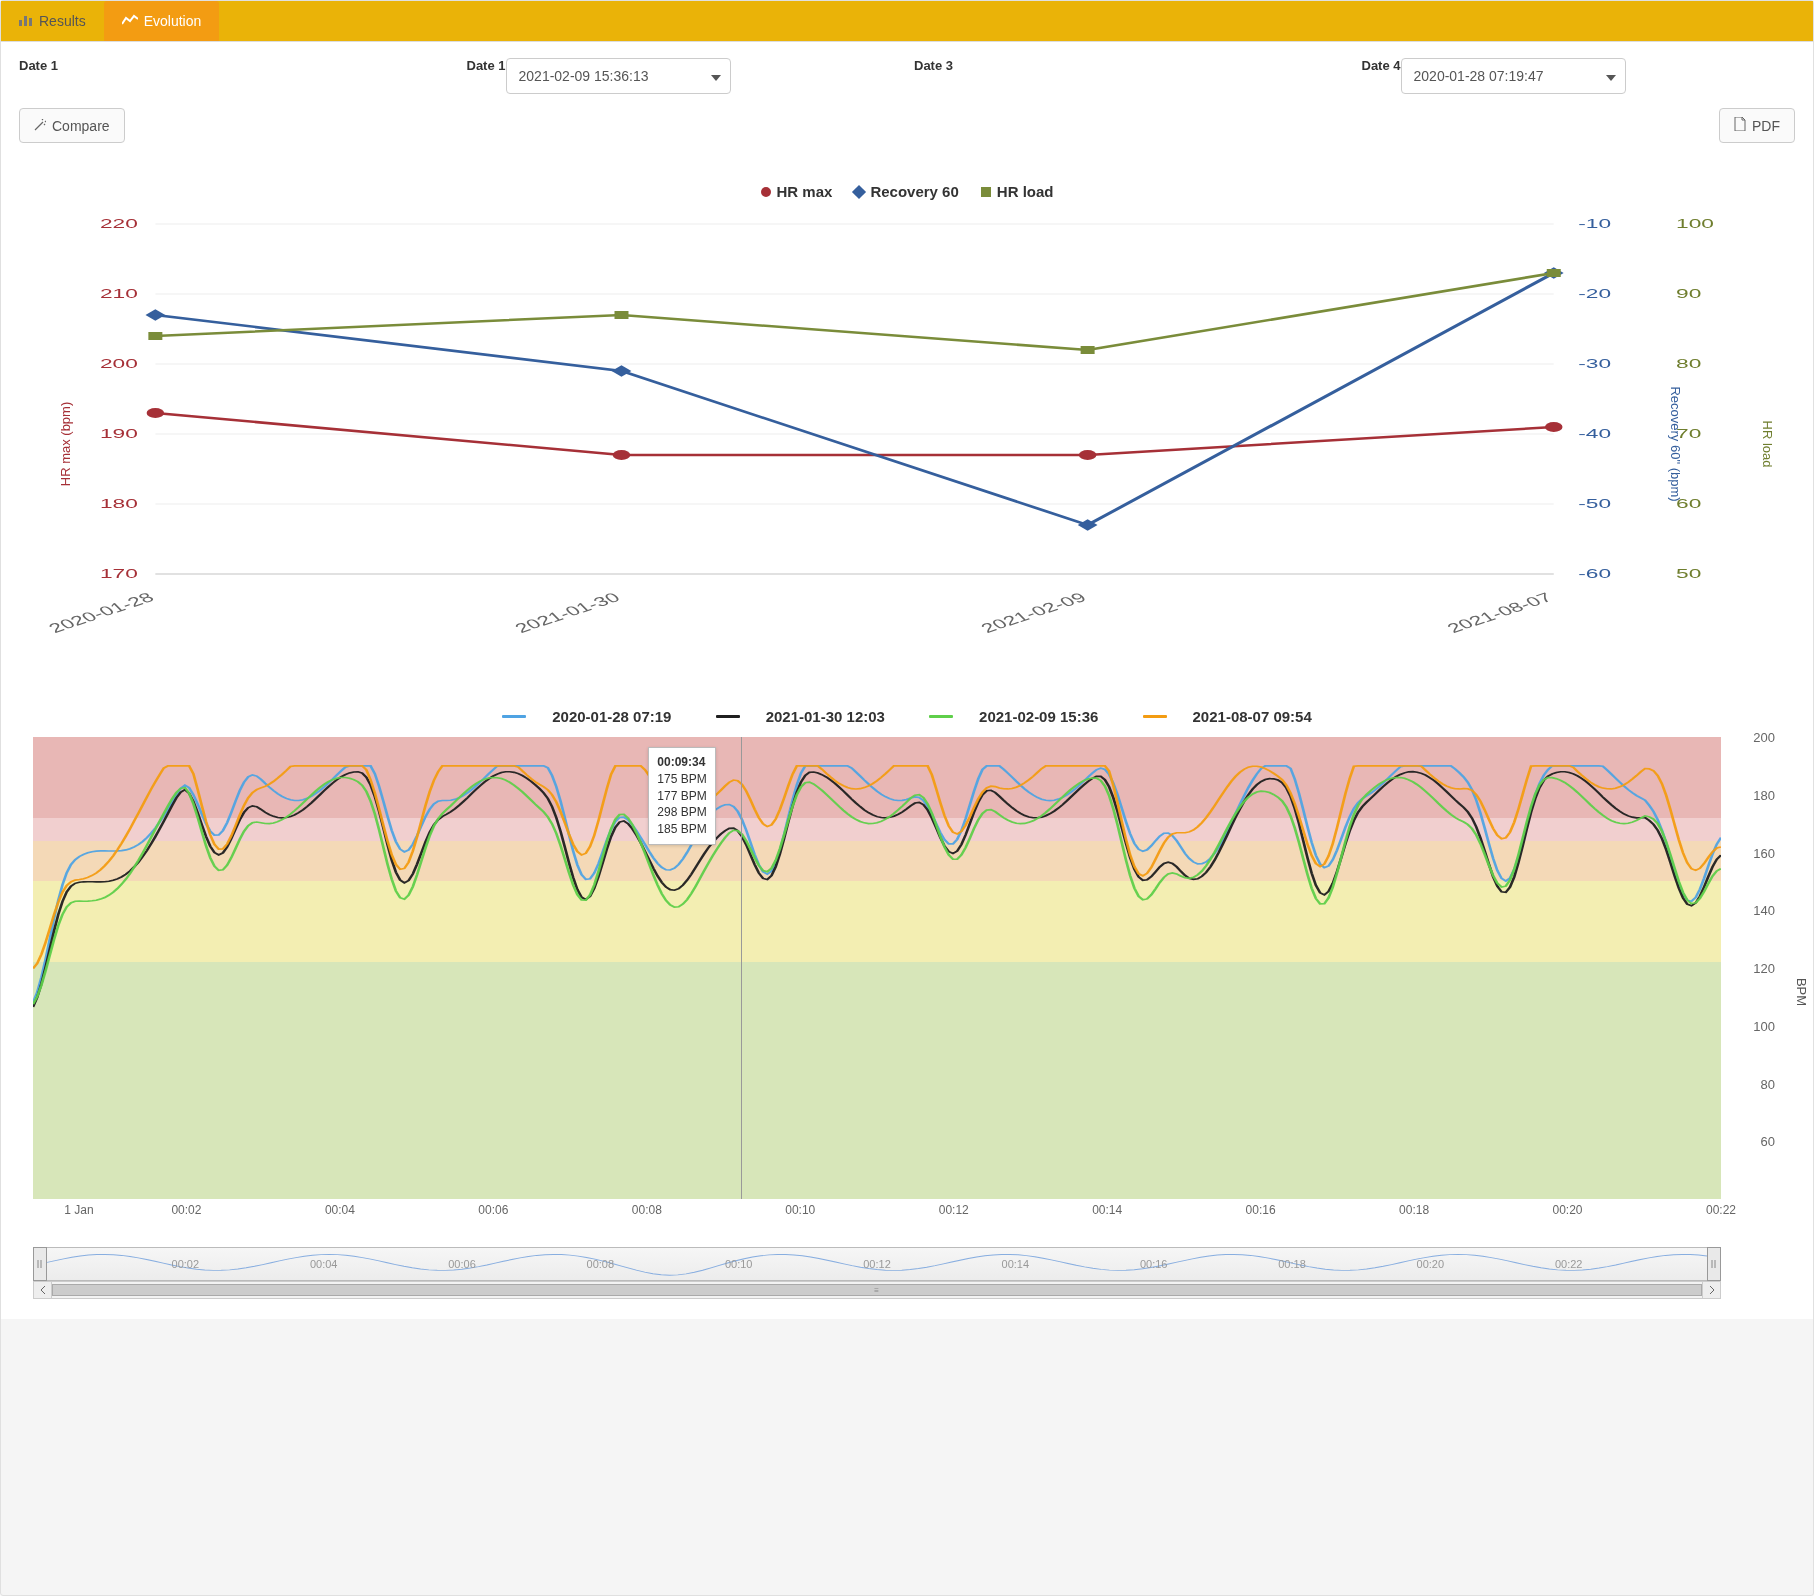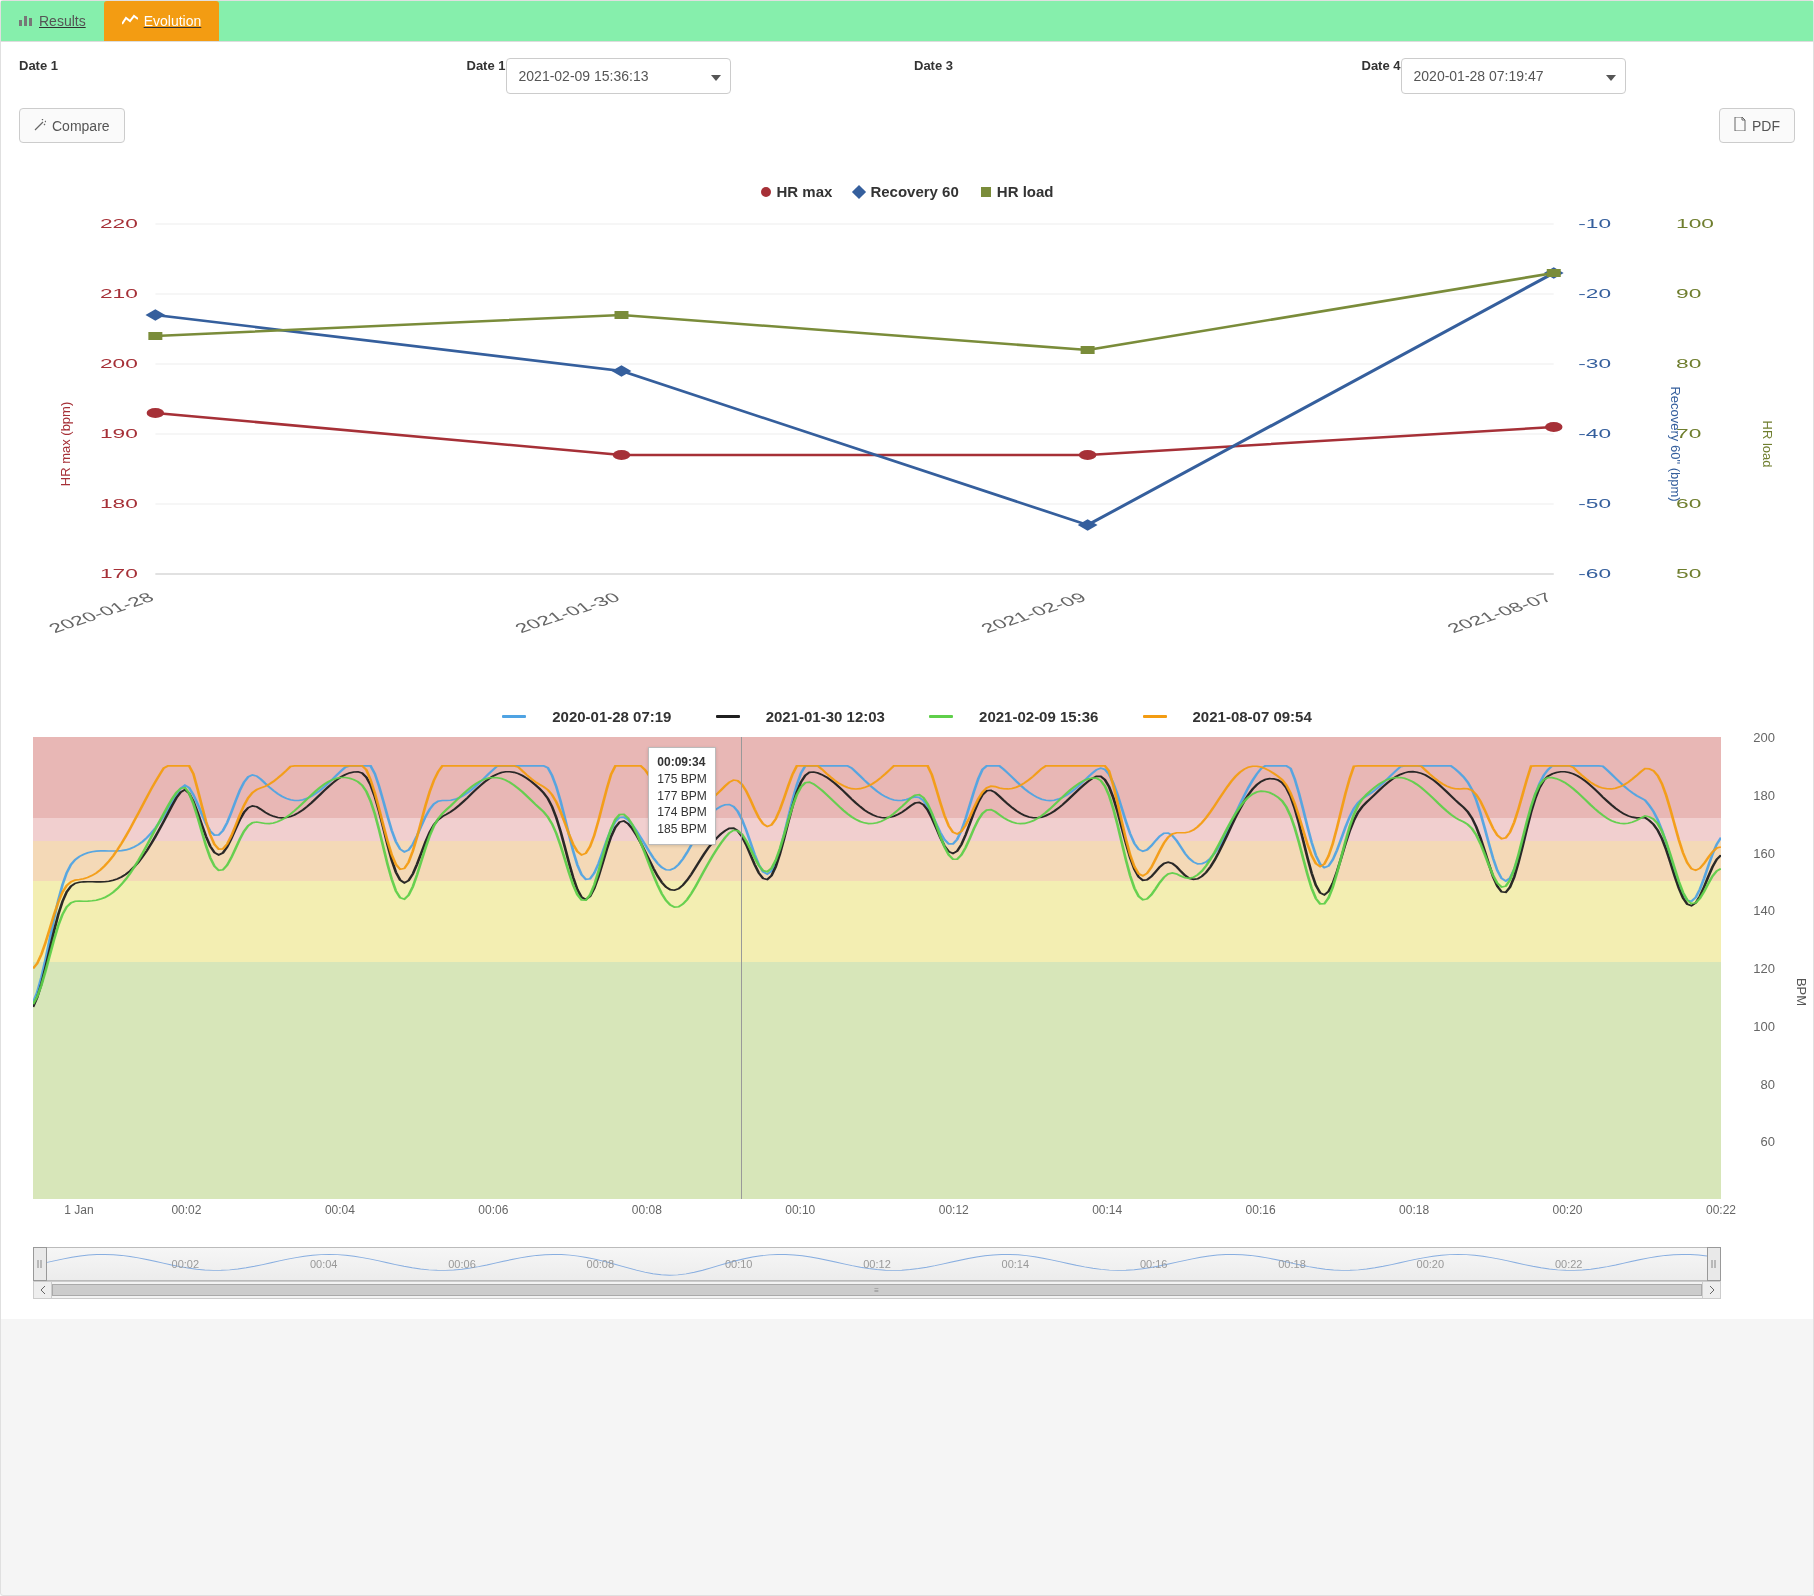--- a/index.html
+++ b/index.html
@@ -1,18 +1,18 @@
 <!DOCTYPE html>
 <html><head>
 <meta charset="utf-8">
 <style>
 * { box-sizing: border-box; margin: 0; padding: 0; }
 body { font-family: -apple-system, "Segoe UI", Arial, sans-serif; font-size: 14px; color: #333; background: #fafafa; }
 .container { background: #f5f5f5; border: 1px solid #e0e0e0; border-radius: 3px; min-height: 100vh; }
-.tabs { display: flex; background: #86efac; text-decoration: underline; }
+.tabs { display: flex; background: #eab308; }
 .tab { padding: 12px 18px; display: flex; align-items: center; gap: 6px; cursor: pointer; color: #555; border-top-left-radius: 3px; border-top-right-radius: 3px; }
 .tab.active { background: #f39c12; color: #fff; }
 .panel { background: #fff; border-top: 1px solid #ddd; padding: 16px 18px 10px; }
 .date-row { display: flex; gap: 14px; }
 .date-col { flex: 1; display: flex; flex-direction: row; }
 .date-col label { font-size: 13px; color: #333; margin-bottom: 6px; font-weight: 600; }
 .select-wrap { position: relative; }
 .select-wrap input { width: 100%; padding: 9px 30px 9px 12px; border: 1px solid #ccc; border-radius: 4px; font-size: 14px; color: #555; background: #fff; }
 .caret { position: absolute; right: 10px; top: 50%; transform: translateY(-50%); pointer-events: none; }
 .caret svg { width: 10px; height: 6px; }
@@ -231,21 +231,21 @@
           <path d="M0.0 264.5 L2.5 254.0 L5.0 239.1 L7.5 220.8 L10.0 200.8 L12.5 180.7 L15.0 162.3 L17.5 146.9 L20.0 135.1 L22.5 127.0 L25.0 122.1 L27.5 119.0 L30.0 116.8 L32.5 115.3 L35.0 114.2 L37.5 113.6 L40.0 113.4 L42.5 113.4 L45.0 113.5 L47.5 113.5 L50.0 113.4 L52.5 113.1 L55.0 112.4 L57.5 111.2 L60.0 109.4 L62.5 107.1 L65.0 104.0 L67.5 100.2 L70.0 95.8 L72.5 90.6 L75.0 84.8 L77.5 78.4 L80.0 71.4 L82.5 64.1 L85.0 56.9 L87.5 51.1 L90.0 48.0 L92.5 50.5 L95.0 57.4 L97.5 66.6 L100.0 76.7 L102.5 86.3 L105.0 93.7 L107.5 97.7 L110.0 97.6 L112.5 93.2 L115.0 85.3 L117.5 75.0 L120.0 63.8 L122.5 53.3 L125.0 45.0 L127.5 39.7 L130.0 37.8 L132.5 38.9 L135.0 42.1 L137.5 46.1 L140.0 49.9 L142.5 53.4 L145.0 56.5 L147.5 59.1 L150.0 61.1 L152.5 62.5 L155.0 63.2 L157.5 63.2 L160.0 62.4 L162.5 61.0 L165.0 59.0 L167.5 56.3 L170.0 53.2 L172.5 49.7 L175.0 45.9 L177.5 41.9 L180.0 37.8 L182.5 33.9 L185.0 30.1 L187.5 28.8 L190.0 28.8 L192.5 28.8 L195.0 28.8 L197.5 28.8 L200.0 28.8 L202.5 36.5 L205.0 49.0 L207.5 63.6 L210.0 78.8 L212.5 93.0 L215.0 104.3 L217.5 111.7 L220.0 114.4 L222.5 112.5 L225.0 106.8 L227.5 98.3 L230.0 88.7 L232.5 79.5 L235.0 71.9 L237.5 66.7 L240.0 64.0 L242.5 63.2 L245.0 63.2 L247.5 63.0 L250.0 62.1 L252.5 60.5 L255.0 58.2 L257.5 55.4 L260.0 52.2 L262.5 48.6 L265.0 44.7 L267.5 40.7 L270.0 36.6 L272.5 32.7 L275.0 29.0 L277.5 28.8 L280.0 28.8 L282.5 28.8 L285.0 28.8 L287.5 28.8 L290.0 28.8 L292.5 28.8 L295.0 28.8 L297.5 28.8 L300.0 28.8 L302.5 28.8 L305.0 30.7 L307.5 38.4 L310.0 49.4 L312.5 63.6 L315.0 79.9 L317.5 97.2 L320.0 113.6 L322.5 127.4 L325.0 137.1 L327.5 141.8 L330.0 141.1 L332.5 135.5 L335.0 126.1 L337.5 114.5 L340.0 102.5 L342.5 92.0 L345.0 84.2 L347.5 80.1 L350.0 79.8 L352.5 82.6 L355.0 87.5 L357.5 93.4 L360.0 100.0 L362.5 106.9 L365.0 113.9 L367.5 120.3 L370.0 125.8 L372.5 129.9 L375.0 132.2 L377.5 132.4 L380.0 130.6 L382.5 126.9 L385.0 121.5 L387.5 114.9 L390.0 107.5 L392.5 99.9 L395.0 92.5 L397.5 85.7 L400.0 79.9 L402.5 75.2 L405.0 71.6 L407.5 69.1 L410.0 67.5 L412.5 67.2 L415.0 69.2 L417.5 74.1 L420.0 82.1 L422.5 92.7 L425.0 104.8 L427.5 116.9 L430.0 127.2 L432.5 134.2 L435.0 136.6 L437.5 133.6 L440.0 125.4 L442.5 112.8 L445.0 96.9 L447.5 79.6 L450.0 62.7 L452.5 47.7 L455.0 35.7 L457.5 28.8 L460.0 28.8 L462.5 28.8 L465.0 28.8 L467.5 28.8 L470.0 28.8 L472.5 28.8 L475.0 28.8 L477.5 28.8 L480.0 28.8 L482.5 28.8 L485.0 31.0 L487.5 34.8 L490.0 38.8 L492.5 42.9 L495.0 46.8 L497.5 50.6 L500.0 54.0 L502.5 57.0 L505.0 59.5 L507.5 61.4 L510.0 62.7 L512.5 63.2 L515.0 63.1 L517.5 62.2 L520.0 60.7 L522.5 59.7 L525.0 60.3 L527.5 63.3 L530.0 69.0 L532.5 76.9 L535.0 86.1 L537.5 95.1 L540.0 102.3 L542.5 106.4 L545.0 106.4 L547.5 101.9 L550.0 93.2 L552.5 81.3 L555.0 67.6 L557.5 53.8 L560.0 41.6 L562.5 32.3 L565.0 28.8 L567.5 28.8 L570.0 28.8 L572.5 28.8 L575.0 32.1 L577.5 36.0 L580.0 40.0 L582.5 44.1 L585.0 48.0 L587.5 51.7 L590.0 55.0 L592.5 57.8 L595.0 60.2 L597.5 61.9 L600.0 62.9 L602.5 63.3 L605.0 62.9 L607.5 61.8 L610.0 60.1 L612.5 57.7 L615.0 54.8 L617.5 51.5 L620.0 47.9 L622.5 44.0 L625.0 40.0 L627.5 36.1 L630.0 32.6 L632.5 31.0 L635.0 32.3 L637.5 37.3 L640.0 45.9 L642.5 57.5 L645.0 70.8 L647.5 84.4 L650.0 96.5 L652.5 106.0 L655.0 111.8 L657.5 113.8 L660.0 112.3 L662.5 108.3 L665.0 103.3 L667.5 98.7 L670.0 95.9 L672.5 95.6 L675.0 98.2 L677.5 103.2 L680.0 109.6 L682.5 116.0 L685.0 121.0 L687.5 124.5 L690.0 126.3 L692.5 126.2 L695.0 124.4 L697.5 120.9 L700.0 115.8 L702.5 109.4 L705.0 101.9 L707.5 93.6 L710.0 84.8 L712.5 75.9 L715.0 67.0 L717.5 58.4 L720.0 50.4 L722.5 43.2 L725.0 36.8 L727.5 31.5 L730.0 28.8 L732.5 28.8 L735.0 28.8 L737.5 28.8 L740.0 28.8 L742.5 28.8 L745.0 31.3 L747.5 42.0 L750.0 56.1 L752.5 72.4 L755.0 89.3 L757.5 105.0 L760.0 117.9 L762.5 126.5 L765.0 130.0 L767.5 128.4 L770.0 122.3 L772.5 112.8 L775.0 101.5 L777.5 89.9 L780.0 79.5 L782.5 71.2 L785.0 65.3 L787.5 61.4 L790.0 58.7 L792.5 56.0 L795.0 52.9 L797.5 49.3 L800.0 45.5 L802.5 41.5 L805.0 37.4 L807.5 33.5 L810.0 29.7 L812.5 28.8 L815.0 28.8 L817.5 28.8 L820.0 28.8 L822.5 28.8 L825.0 28.8 L827.5 28.8 L830.0 28.8 L832.5 28.8 L835.0 28.8 L837.5 28.8 L840.0 28.8 L842.5 31.8 L845.0 35.6 L847.5 39.8 L850.0 45.1 L852.5 52.6 L855.0 62.8 L857.5 75.7 L860.0 90.6 L862.5 106.2 L865.0 120.9 L867.5 133.0 L870.0 140.8 L872.5 143.4 L875.0 140.4 L877.5 132.0 L880.0 119.3 L882.5 103.8 L885.0 87.2 L887.5 71.3 L890.0 57.3 L892.5 46.2 L895.0 38.1 L897.5 32.6 L900.0 28.8 L902.5 28.8 L905.0 28.8 L907.5 28.8 L910.0 28.8 L912.5 28.8 L915.0 28.8 L917.5 28.8 L920.0 28.8 L922.5 28.8 L925.0 28.8 L927.5 28.8 L930.0 29.2 L932.5 32.9 L935.0 36.8 L937.5 40.9 L940.0 44.9 L942.5 48.8 L945.0 52.4 L947.5 55.6 L950.0 58.4 L952.5 60.6 L955.0 62.9 L957.5 68.1 L960.0 74.2 L962.5 82.3 L965.0 92.7 L967.5 105.3 L970.0 119.4 L972.5 133.7 L975.0 146.6 L977.5 156.6 L980.0 162.5 L982.5 163.5 L985.0 159.7 L987.5 151.6 L990.0 140.6 L992.5 128.3 L995.0 116.5 L997.5 106.7 L1000.0 100.1 " fill="none" stroke="#4fa3e3" stroke-width="1.6" stroke-opacity="0.95"></path>
           <path d="M0.0 268.8 L2.5 259.2 L5.0 245.6 L7.5 228.9 L10.0 210.7 L12.5 192.8 L15.0 176.7 L17.5 163.6 L20.0 154.2 L22.5 148.5 L25.0 145.7 L27.5 144.7 L30.0 144.2 L32.5 144.1 L35.0 144.1 L37.5 144.2 L40.0 144.2 L42.5 144.1 L45.0 143.6 L47.5 142.7 L50.0 141.3 L52.5 139.3 L55.0 136.6 L57.5 133.3 L60.0 129.2 L62.5 124.5 L65.0 119.0 L67.5 113.0 L70.0 106.3 L72.5 99.2 L75.0 91.7 L77.5 83.9 L80.0 75.9 L82.5 67.9 L85.0 60.5 L87.5 55.0 L90.0 52.5 L92.5 56.0 L95.0 64.3 L97.5 75.2 L100.0 87.3 L102.5 99.0 L105.0 108.7 L107.5 115.1 L110.0 117.4 L112.5 115.4 L115.0 109.6 L117.5 101.2 L120.0 91.7 L122.5 82.5 L125.0 75.1 L127.5 70.4 L130.0 68.6 L132.5 69.5 L135.0 72.0 L137.5 74.9 L140.0 77.2 L142.5 79.0 L145.0 80.1 L147.5 80.5 L150.0 80.2 L152.5 79.2 L155.0 77.5 L157.5 75.2 L160.0 72.4 L162.5 69.1 L165.0 65.4 L167.5 61.5 L170.0 57.5 L172.5 53.4 L175.0 49.5 L177.5 45.9 L180.0 42.6 L182.5 39.7 L185.0 37.5 L187.5 35.8 L190.0 34.8 L192.5 34.6 L195.0 35.9 L197.5 40.1 L200.0 47.9 L202.5 59.3 L205.0 73.8 L207.5 90.3 L210.0 107.1 L212.5 122.5 L215.0 134.7 L217.5 142.5 L220.0 145.2 L222.5 142.9 L225.0 136.4 L227.5 126.7 L230.0 115.6 L232.5 104.6 L235.0 94.9 L237.5 87.4 L240.0 82.3 L242.5 79.1 L245.0 76.9 L247.5 74.4 L250.0 71.4 L252.5 68.0 L255.0 64.2 L257.5 60.3 L260.0 56.2 L262.5 52.2 L265.0 48.4 L267.5 44.8 L270.0 41.7 L272.5 39.0 L275.0 36.9 L277.5 35.4 L280.0 34.6 L282.5 34.6 L285.0 35.2 L287.5 36.5 L290.0 38.5 L292.5 41.0 L295.0 44.1 L297.5 47.6 L300.0 51.3 L302.5 55.6 L305.0 61.2 L307.5 69.3 L310.0 80.2 L312.5 93.8 L315.0 109.2 L317.5 125.2 L320.0 139.9 L322.5 151.9 L325.0 159.5 L327.5 161.8 L330.0 158.7 L332.5 150.7 L335.0 139.0 L337.5 125.2 L340.0 111.3 L342.5 99.0 L345.0 89.9 L347.5 84.7 L350.0 83.7 L352.5 86.3 L355.0 91.3 L357.5 97.8 L360.0 105.4 L362.5 113.7 L365.0 122.3 L367.5 130.7 L370.0 138.3 L372.5 144.7 L375.0 149.4 L377.5 152.0 L380.0 152.5 L382.5 151.0 L385.0 147.5 L387.5 142.6 L390.0 136.6 L392.5 129.9 L395.0 123.2 L397.5 116.6 L400.0 110.5 L402.5 105.2 L405.0 100.6 L407.5 96.6 L410.0 93.3 L412.5 91.0 L415.0 90.8 L417.5 93.4 L420.0 99.0 L422.5 107.2 L425.0 117.1 L427.5 127.0 L430.0 135.4 L432.5 140.8 L435.0 141.8 L437.5 138.0 L440.0 129.2 L442.5 116.4 L445.0 100.9 L447.5 84.3 L450.0 68.5 L452.5 54.9 L455.0 44.7 L457.5 38.2 L460.0 35.2 L462.5 34.9 L465.0 35.9 L467.5 37.6 L470.0 39.9 L472.5 42.8 L475.0 46.1 L477.5 49.8 L480.0 53.7 L482.5 57.7 L485.0 61.8 L487.5 65.7 L490.0 69.3 L492.5 72.6 L495.0 75.4 L497.5 77.6 L500.0 79.3 L502.5 80.2 L505.0 80.5 L507.5 80.0 L510.0 78.9 L512.5 77.1 L515.0 74.7 L517.5 71.7 L520.0 68.4 L522.5 65.8 L525.0 65.2 L527.5 67.4 L530.0 72.7 L532.5 80.7 L535.0 90.2 L537.5 100.1 L540.0 108.5 L542.5 114.1 L545.0 116.0 L547.5 113.5 L550.0 107.1 L552.5 97.5 L555.0 86.2 L557.5 74.8 L560.0 64.9 L562.5 57.6 L565.0 53.6 L567.5 53.1 L570.0 55.2 L572.5 59.0 L575.0 63.0 L577.5 66.8 L580.0 70.3 L582.5 73.5 L585.0 76.1 L587.5 78.2 L590.0 79.6 L592.5 80.4 L595.0 80.4 L597.5 79.8 L600.0 78.4 L602.5 76.4 L605.0 73.8 L607.5 70.8 L610.0 67.3 L612.5 63.5 L615.0 59.5 L617.5 55.5 L620.0 51.5 L622.5 47.8 L625.0 44.3 L627.5 41.3 L630.0 39.2 L632.5 39.2 L635.0 42.5 L637.5 49.6 L640.0 60.5 L642.5 74.4 L645.0 90.2 L647.5 106.0 L650.0 120.4 L652.5 131.8 L655.0 139.3 L657.5 142.7 L660.0 142.2 L662.5 139.0 L665.0 134.2 L667.5 129.4 L670.0 125.9 L672.5 124.7 L675.0 125.9 L677.5 129.2 L680.0 133.7 L682.5 137.8 L685.0 140.6 L687.5 141.7 L690.0 141.1 L692.5 138.7 L695.0 134.8 L697.5 129.3 L700.0 122.6 L702.5 114.8 L705.0 106.3 L707.5 97.5 L710.0 88.5 L712.5 79.8 L715.0 71.6 L717.5 64.1 L720.0 57.5 L722.5 52.0 L725.0 47.6 L727.5 44.4 L730.0 42.4 L732.5 41.5 L735.0 41.7 L737.5 42.8 L740.0 45.5 L742.5 50.7 L745.0 59.3 L747.5 71.3 L750.0 86.3 L752.5 103.1 L755.0 120.1 L757.5 135.6 L760.0 147.7 L762.5 155.2 L765.0 157.2 L767.5 153.8 L770.0 145.7 L772.5 134.0 L775.0 120.3 L777.5 106.4 L780.0 93.6 L782.5 83.1 L785.0 75.0 L787.5 69.3 L790.0 65.0 L792.5 61.1 L795.0 57.1 L797.5 53.0 L800.0 49.2 L802.5 45.5 L805.0 42.3 L807.5 39.5 L810.0 37.3 L812.5 35.7 L815.0 34.7 L817.5 34.5 L820.0 35.0 L822.5 36.2 L825.0 38.0 L827.5 40.5 L830.0 43.4 L832.5 46.8 L835.0 50.6 L837.5 54.5 L840.0 58.6 L842.5 62.6 L845.0 66.4 L847.5 70.1 L850.0 74.6 L852.5 80.8 L855.0 89.5 L857.5 100.6 L860.0 113.4 L862.5 126.7 L865.0 139.1 L867.5 148.7 L870.0 154.2 L872.5 154.6 L875.0 149.5 L877.5 139.4 L880.0 125.2 L882.5 108.6 L885.0 91.2 L887.5 74.9 L890.0 61.0 L892.5 50.4 L895.0 43.2 L897.5 39.0 L900.0 36.7 L902.5 35.3 L905.0 34.6 L907.5 34.6 L910.0 35.3 L912.5 36.7 L915.0 38.7 L917.5 41.3 L920.0 44.4 L922.5 47.9 L925.0 51.7 L927.5 55.7 L930.0 59.8 L932.5 63.7 L935.0 67.5 L937.5 71.0 L940.0 74.0 L942.5 76.6 L945.0 78.5 L947.5 79.8 L950.0 80.5 L952.5 80.4 L955.0 80.3 L957.5 83.1 L960.0 87.0 L962.5 92.8 L965.0 101.2 L967.5 112.2 L970.0 124.9 L972.5 138.2 L975.0 150.5 L977.5 160.3 L980.0 166.4 L982.5 168.0 L985.0 165.2 L987.5 158.5 L990.0 149.2 L992.5 138.9 L995.0 129.2 L997.5 121.7 L1000.0 117.6 " fill="none" stroke="#1f1f1f" stroke-width="1.6" stroke-opacity="0.95"></path>
           <path d="M0.0 266.1 L2.5 258.5 L5.0 247.1 L7.5 232.7 L10.0 216.9 L12.5 201.4 L15.0 187.5 L17.5 176.6 L20.0 169.1 L22.5 165.0 L25.0 163.5 L27.5 163.4 L30.0 163.5 L32.5 163.4 L35.0 163.1 L37.5 162.5 L40.0 161.4 L42.5 159.8 L45.0 157.5 L47.5 154.6 L50.0 150.9 L52.5 146.6 L55.0 141.6 L57.5 135.9 L60.0 129.5 L62.5 122.7 L65.0 115.4 L67.5 107.7 L70.0 99.9 L72.5 91.9 L75.0 83.9 L77.5 76.1 L80.0 68.5 L82.5 61.3 L85.0 55.1 L87.5 51.1 L90.0 50.4 L92.5 56.0 L95.0 66.5 L97.5 79.7 L100.0 94.2 L102.5 108.3 L105.0 120.2 L107.5 128.7 L110.0 132.8 L112.5 132.3 L115.0 127.7 L117.5 120.1 L120.0 111.0 L122.5 101.8 L125.0 93.9 L127.5 88.3 L130.0 85.4 L132.5 84.6 L135.0 85.3 L137.5 86.1 L140.0 86.2 L142.5 85.6 L145.0 84.3 L147.5 82.4 L150.0 79.9 L152.5 76.8 L155.0 73.3 L157.5 69.6 L160.0 65.6 L162.5 61.6 L165.0 57.6 L167.5 53.8 L170.0 50.2 L172.5 47.1 L175.0 44.5 L177.5 42.5 L180.0 41.1 L182.5 40.3 L185.0 40.3 L187.5 41.0 L190.0 42.4 L192.5 44.5 L195.0 48.1 L197.5 54.3 L200.0 63.8 L202.5 76.6 L205.0 92.2 L207.5 109.4 L210.0 126.5 L212.5 141.6 L215.0 153.3 L217.5 160.1 L220.0 161.5 L222.5 157.6 L225.0 149.1 L227.5 137.3 L230.0 123.9 L232.5 110.5 L235.0 98.4 L237.5 88.6 L240.0 81.4 L242.5 76.2 L245.0 72.2 L247.5 68.4 L250.0 64.4 L252.5 60.3 L255.0 56.4 L257.5 52.7 L260.0 49.2 L262.5 46.3 L265.0 43.8 L267.5 42.0 L270.0 40.8 L272.5 40.3 L275.0 40.5 L277.5 41.4 L280.0 43.0 L282.5 45.2 L285.0 48.0 L287.5 51.2 L290.0 54.8 L292.5 58.7 L295.0 62.7 L297.5 66.8 L300.0 70.7 L302.5 74.6 L305.0 79.6 L307.5 86.5 L310.0 96.0 L312.5 107.9 L315.0 121.3 L317.5 135.1 L320.0 147.5 L322.5 157.0 L325.0 162.3 L327.5 162.4 L330.0 157.2 L332.5 147.3 L335.0 133.9 L337.5 118.9 L340.0 104.0 L342.5 91.3 L345.0 82.0 L347.5 77.2 L350.0 76.9 L352.5 80.7 L355.0 87.2 L357.5 95.5 L360.0 105.1 L362.5 115.6 L365.0 126.6 L367.5 137.4 L370.0 147.4 L372.5 156.0 L375.0 162.7 L377.5 167.2 L380.0 169.3 L382.5 169.0 L385.0 166.4 L387.5 161.9 L390.0 155.9 L392.5 148.8 L395.0 141.2 L397.5 133.5 L400.0 125.9 L402.5 118.7 L405.0 112.0 L407.5 105.8 L410.0 100.2 L412.5 95.5 L415.0 92.9 L417.5 93.3 L420.0 96.8 L422.5 103.2 L425.0 111.6 L427.5 120.3 L430.0 128.0 L432.5 133.0 L435.0 134.1 L437.5 130.7 L440.0 122.8 L442.5 111.2 L445.0 97.3 L447.5 82.6 L450.0 68.8 L452.5 57.5 L455.0 49.7 L457.5 45.6 L460.0 45.0 L462.5 46.8 L465.0 49.9 L467.5 53.3 L470.0 57.1 L472.5 61.1 L475.0 65.1 L477.5 69.1 L480.0 72.9 L482.5 76.4 L485.0 79.5 L487.5 82.1 L490.0 84.1 L492.5 85.5 L495.0 86.2 L497.5 86.1 L500.0 85.4 L502.5 84.0 L505.0 81.9 L507.5 79.3 L510.0 76.1 L512.5 72.6 L515.0 68.8 L517.5 64.8 L520.0 60.8 L522.5 58.0 L525.0 57.5 L527.5 60.3 L530.0 66.6 L532.5 75.9 L535.0 87.2 L537.5 98.9 L540.0 109.5 L542.5 117.5 L545.0 121.7 L547.5 121.6 L550.0 117.5 L552.5 110.1 L555.0 100.8 L557.5 91.0 L560.0 82.4 L562.5 76.1 L565.0 72.8 L567.5 72.4 L570.0 74.3 L572.5 77.4 L575.0 80.4 L577.5 82.8 L580.0 84.6 L582.5 85.8 L585.0 86.2 L587.5 86.0 L590.0 85.0 L592.5 83.4 L595.0 81.2 L597.5 78.4 L600.0 75.1 L602.5 71.5 L605.0 67.6 L607.5 63.6 L610.0 59.6 L612.5 55.6 L615.0 52.0 L617.5 48.7 L620.0 45.8 L622.5 43.5 L625.0 41.8 L627.5 40.9 L630.0 40.9 L632.5 43.3 L635.0 48.9 L637.5 58.4 L640.0 71.6 L642.5 87.6 L645.0 105.2 L647.5 122.7 L650.0 138.3 L652.5 150.6 L655.0 158.6 L657.5 162.0 L660.0 161.2 L662.5 157.1 L665.0 151.2 L667.5 144.9 L670.0 139.7 L672.5 136.3 L675.0 135.3 L677.5 136.3 L680.0 138.4 L682.5 140.2 L685.0 140.7 L687.5 139.7 L690.0 137.2 L692.5 133.4 L695.0 128.2 L697.5 121.9 L700.0 114.8 L702.5 107.0 L705.0 99.0 L707.5 90.9 L710.0 83.2 L712.5 76.0 L715.0 69.6 L717.5 64.2 L720.0 59.9 L722.5 56.8 L725.0 54.8 L727.5 53.9 L730.0 54.2 L732.5 55.3 L735.0 57.3 L737.5 59.9 L740.0 63.7 L742.5 69.7 L745.0 78.6 L747.5 90.6 L750.0 105.1 L752.5 121.0 L755.0 136.7 L757.5 150.6 L760.0 160.8 L762.5 166.2 L765.0 166.0 L767.5 160.2 L770.0 149.7 L772.5 135.6 L775.0 119.8 L777.5 103.8 L780.0 89.3 L782.5 77.3 L785.0 68.2 L787.5 61.8 L790.0 57.2 L792.5 53.4 L795.0 49.9 L797.5 46.8 L800.0 44.3 L802.5 42.3 L805.0 41.0 L807.5 40.3 L810.0 40.4 L812.5 41.1 L815.0 42.6 L817.5 44.7 L820.0 47.4 L822.5 50.5 L825.0 54.1 L827.5 57.9 L830.0 61.9 L832.5 66.0 L835.0 69.9 L837.5 73.7 L840.0 77.1 L842.5 80.1 L845.0 82.6 L847.5 84.6 L850.0 87.1 L852.5 91.2 L855.0 97.5 L857.5 106.2 L860.0 116.7 L862.5 127.7 L865.0 137.9 L867.5 145.6 L870.0 149.4 L872.5 148.5 L875.0 142.4 L877.5 131.7 L880.0 117.4 L882.5 101.0 L885.0 84.3 L887.5 69.1 L890.0 56.6 L892.5 47.7 L895.0 42.5 L897.5 40.5 L900.0 40.5 L902.5 41.5 L905.0 43.2 L907.5 45.4 L910.0 48.3 L912.5 51.6 L915.0 55.2 L917.5 59.1 L920.0 63.1 L922.5 67.2 L925.0 71.1 L927.5 74.7 L930.0 78.0 L932.5 80.9 L935.0 83.2 L937.5 84.9 L940.0 85.9 L942.5 86.2 L945.0 85.9 L947.5 84.8 L950.0 83.0 L952.5 80.7 L955.0 78.5 L957.5 79.5 L960.0 81.7 L962.5 86.3 L965.0 93.9 L967.5 104.4 L970.0 117.1 L972.5 130.7 L975.0 143.8 L977.5 154.8 L980.0 162.4 L982.5 165.9 L985.0 165.2 L987.5 160.7 L990.0 153.8 L992.5 145.8 L995.0 138.5 L997.5 133.3 L1000.0 131.1 " fill="none" stroke="#5fcf4a" stroke-width="1.6" stroke-opacity="0.95"></path>
           <path d="M0.0 230.6 L2.5 225.4 L5.0 216.3 L7.5 204.2 L10.0 190.5 L12.5 176.7 L15.0 164.4 L17.5 154.5 L20.0 147.8 L22.5 144.1 L25.0 142.5 L27.5 141.9 L30.0 141.1 L32.5 139.8 L35.0 137.9 L37.5 135.4 L40.0 132.1 L42.5 128.2 L45.0 123.6 L47.5 118.3 L50.0 112.3 L52.5 105.8 L55.0 98.7 L57.5 91.3 L60.0 83.5 L62.5 75.6 L65.0 67.6 L67.5 59.7 L70.0 51.9 L72.5 44.5 L75.0 37.5 L77.5 30.9 L80.0 28.8 L82.5 28.8 L85.0 28.8 L87.5 28.8 L90.0 28.8 L92.5 28.8 L95.0 36.5 L97.5 51.9 L100.0 68.3 L102.5 84.1 L105.0 97.5 L107.5 106.9 L110.0 111.7 L112.5 111.4 L115.0 106.6 L117.5 98.4 L120.0 88.2 L122.5 77.7 L125.0 68.1 L127.5 60.6 L130.0 55.4 L132.5 52.4 L135.0 50.7 L137.5 49.1 L140.0 46.9 L142.5 44.2 L145.0 40.9 L147.5 37.3 L150.0 33.5 L152.5 29.4 L155.0 28.8 L157.5 28.8 L160.0 28.8 L162.5 28.8 L165.0 28.8 L167.5 28.8 L170.0 28.8 L172.5 28.8 L175.0 28.8 L177.5 28.8 L180.0 28.8 L182.5 28.8 L185.0 28.8 L187.5 28.8 L190.0 28.8 L192.5 28.8 L195.0 28.8 L197.5 32.8 L200.0 42.7 L202.5 55.7 L205.0 71.0 L207.5 87.4 L210.0 103.4 L212.5 117.1 L215.0 126.9 L217.5 131.7 L220.0 130.9 L222.5 124.7 L225.0 113.7 L227.5 99.6 L230.0 83.9 L232.5 68.4 L235.0 54.5 L237.5 43.2 L240.0 34.6 L242.5 28.8 L245.0 28.8 L247.5 28.8 L250.0 28.8 L252.5 28.8 L255.0 28.8 L257.5 28.8 L260.0 28.8 L262.5 28.8 L265.0 28.8 L267.5 28.8 L270.0 28.8 L272.5 28.8 L275.0 28.8 L277.5 28.8 L280.0 28.8 L282.5 28.8 L285.0 28.8 L287.5 29.9 L290.0 33.9 L292.5 37.7 L295.0 41.3 L297.5 44.5 L300.0 47.2 L302.5 49.5 L305.0 52.6 L307.5 57.5 L310.0 64.7 L312.5 74.2 L315.0 85.2 L317.5 96.6 L320.0 106.8 L322.5 114.1 L325.0 117.4 L327.5 115.8 L330.0 109.1 L332.5 97.9 L335.0 83.3 L337.5 67.1 L340.0 51.1 L342.5 37.0 L345.0 28.8 L347.5 28.8 L350.0 28.8 L352.5 28.8 L355.0 28.8 L357.5 28.8 L360.0 28.8 L362.5 32.6 L365.0 38.4 L367.5 44.4 L370.0 50.4 L372.5 56.1 L375.0 61.2 L377.5 65.6 L380.0 69.1 L382.5 71.6 L385.0 73.0 L387.5 73.5 L390.0 73.1 L392.5 71.8 L395.0 69.9 L397.5 67.3 L400.0 64.3 L402.5 60.8 L405.0 57.1 L407.5 53.0 L410.0 48.8 L412.5 45.0 L415.0 42.9 L417.5 43.5 L420.0 47.2 L422.5 53.8 L425.0 62.5 L427.5 71.9 L430.0 80.4 L432.5 86.5 L435.0 89.1 L437.5 87.5 L440.0 81.6 L442.5 72.2 L445.0 60.6 L447.5 48.3 L450.0 37.0 L452.5 28.8 L455.0 28.8 L457.5 28.8 L460.0 28.8 L462.5 28.8 L465.0 28.8 L467.5 32.3 L470.0 36.2 L472.5 39.9 L475.0 43.3 L477.5 46.2 L480.0 48.5 L482.5 50.3 L485.0 51.4 L487.5 51.7 L490.0 51.4 L492.5 50.4 L495.0 48.7 L497.5 46.4 L500.0 43.6 L502.5 40.2 L505.0 36.6 L507.5 32.7 L510.0 28.8 L512.5 28.8 L515.0 28.8 L517.5 28.8 L520.0 28.8 L522.5 28.8 L525.0 28.8 L527.5 28.8 L530.0 28.8 L532.5 37.6 L535.0 51.2 L537.5 65.4 L540.0 78.3 L542.5 88.6 L545.0 94.8 L547.5 96.6 L550.0 94.0 L552.5 87.9 L555.0 79.4 L557.5 70.1 L560.0 61.5 L562.5 54.8 L565.0 50.6 L567.5 49.0 L570.0 49.4 L572.5 50.7 L575.0 51.6 L577.5 51.7 L580.0 51.2 L582.5 50.0 L585.0 48.1 L587.5 45.6 L590.0 42.6 L592.5 39.2 L595.0 35.4 L597.5 31.5 L600.0 28.8 L602.5 28.8 L605.0 28.8 L607.5 28.8 L610.0 28.8 L612.5 28.8 L615.0 28.8 L617.5 28.8 L620.0 28.8 L622.5 28.8 L625.0 28.8 L627.5 28.8 L630.0 28.8 L632.5 28.8 L635.0 28.8 L637.5 33.9 L640.0 48.5 L642.5 65.7 L645.0 84.0 L647.5 101.8 L650.0 117.3 L652.5 129.0 L655.0 136.1 L657.5 138.2 L660.0 135.8 L662.5 129.8 L665.0 121.7 L667.5 113.2 L670.0 105.5 L672.5 99.8 L675.0 96.5 L677.5 95.3 L680.0 95.4 L682.5 95.4 L685.0 94.5 L687.5 92.5 L690.0 89.4 L692.5 85.3 L695.0 80.3 L697.5 74.6 L700.0 68.4 L702.5 62.0 L705.0 55.7 L707.5 49.6 L710.0 44.0 L712.5 39.1 L715.0 35.1 L717.5 32.1 L720.0 30.1 L722.5 29.1 L725.0 29.1 L727.5 29.9 L730.0 31.5 L732.5 33.6 L735.0 36.2 L737.5 39.0 L740.0 42.5 L742.5 47.9 L745.0 55.7 L747.5 66.3 L750.0 79.1 L752.5 93.0 L755.0 106.6 L757.5 118.1 L760.0 126.0 L762.5 128.9 L765.0 126.5 L767.5 118.6 L770.0 106.1 L772.5 90.4 L775.0 73.3 L777.5 56.4 L780.0 41.4 L782.5 29.2 L785.0 28.8 L787.5 28.8 L790.0 28.8 L792.5 28.8 L795.0 28.8 L797.5 28.8 L800.0 28.8 L802.5 28.8 L805.0 28.8 L807.5 28.8 L810.0 28.8 L812.5 28.8 L815.0 28.8 L817.5 28.8 L820.0 28.8 L822.5 29.1 L825.0 33.1 L827.5 37.0 L830.0 40.6 L832.5 43.9 L835.0 46.7 L837.5 48.9 L840.0 50.5 L842.5 51.5 L845.0 51.7 L847.5 51.4 L850.0 51.5 L852.5 53.2 L855.0 57.4 L857.5 64.0 L860.0 72.6 L862.5 82.1 L865.0 91.1 L867.5 97.9 L870.0 101.4 L872.5 100.4 L875.0 94.8 L877.5 84.9 L880.0 71.8 L882.5 57.0 L885.0 42.2 L887.5 29.0 L890.0 28.8 L892.5 28.8 L895.0 28.8 L897.5 28.8 L900.0 28.8 L902.5 28.8 L905.0 28.8 L907.5 28.8 L910.0 28.8 L912.5 30.3 L915.0 34.3 L917.5 38.1 L920.0 41.6 L922.5 44.8 L925.0 47.4 L927.5 49.5 L930.0 50.9 L932.5 51.6 L935.0 51.7 L937.5 51.0 L940.0 49.6 L942.5 47.6 L945.0 45.0 L947.5 41.9 L950.0 38.4 L952.5 34.6 L955.0 31.4 L957.5 31.7 L960.0 33.6 L962.5 38.4 L965.0 46.5 L967.5 58.0 L970.0 72.0 L972.5 87.3 L975.0 102.3 L977.5 115.4 L980.0 125.3 L982.5 131.2 L985.0 132.8 L987.5 130.7 L990.0 125.9 L992.5 119.9 L995.0 114.3 L997.5 110.5 L1000.0 109.4 " fill="none" stroke="#f39c12" stroke-width="1.6" stroke-opacity="0.95"></path>
         </svg>
       <div class="hover-line"></div>
       <div class="tooltip">
         <div class="tt-row" style="font-weight:700">00:09:34</div>
         <div class="tt-row">175 BPM</div>
         <div class="tt-row">177 BPM</div>
-        <div class="tt-row">174 BPM</div>
+        <div class="tt-row">298 BPM</div>
         <div class="tt-row">185 BPM</div>
       </div>
       <div class="hr-y-ticks" id="hr-yticks">
           <div class="hr-y-tick" style="top: 87.5%;">60</div>
           <div class="hr-y-tick" style="top: 75%;">80</div>
           <div class="hr-y-tick" style="top: 62.5%;">100</div>
           <div class="hr-y-tick" style="top: 50%;">120</div>
           <div class="hr-y-tick" style="top: 37.5%;">140</div>
           <div class="hr-y-tick" style="top: 25%;">160</div>
           <div class="hr-y-tick" style="top: 12.5%;">180</div>

